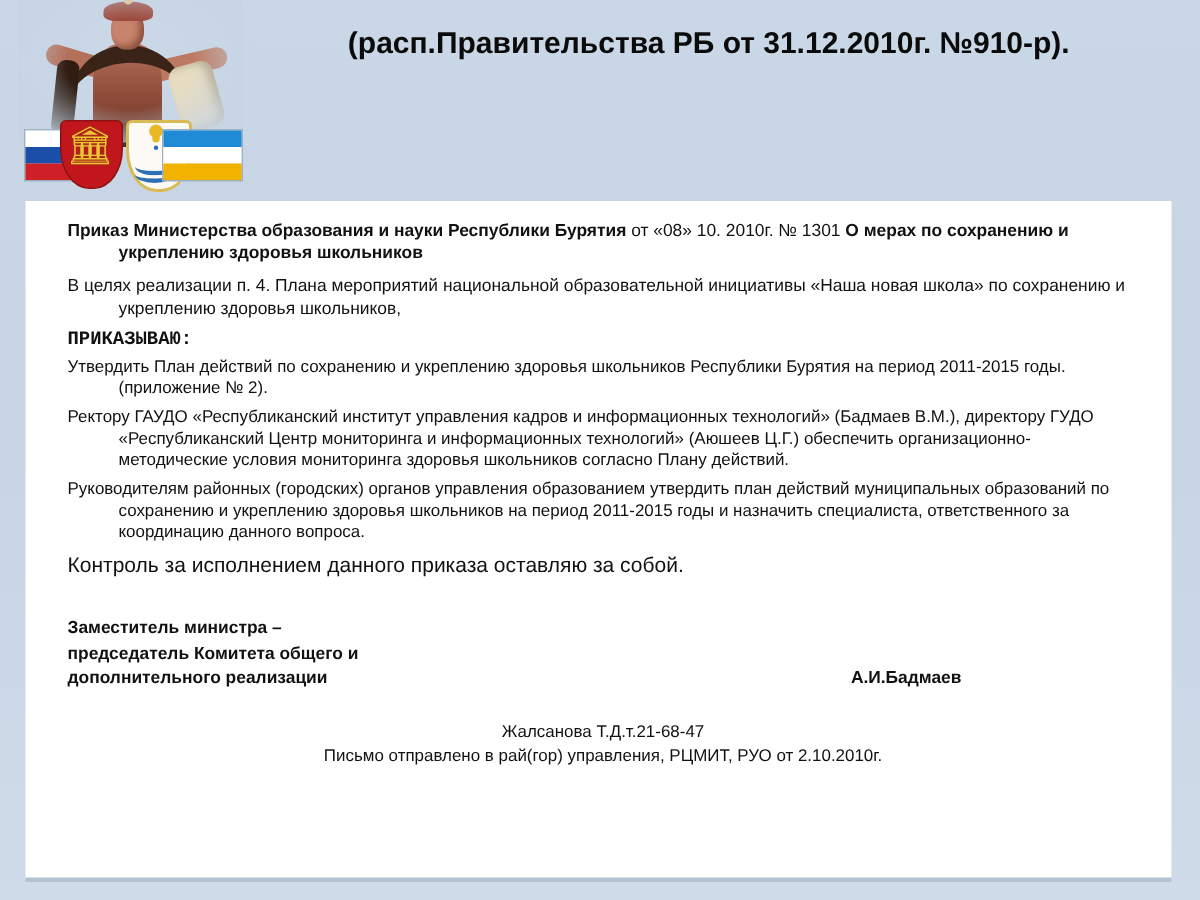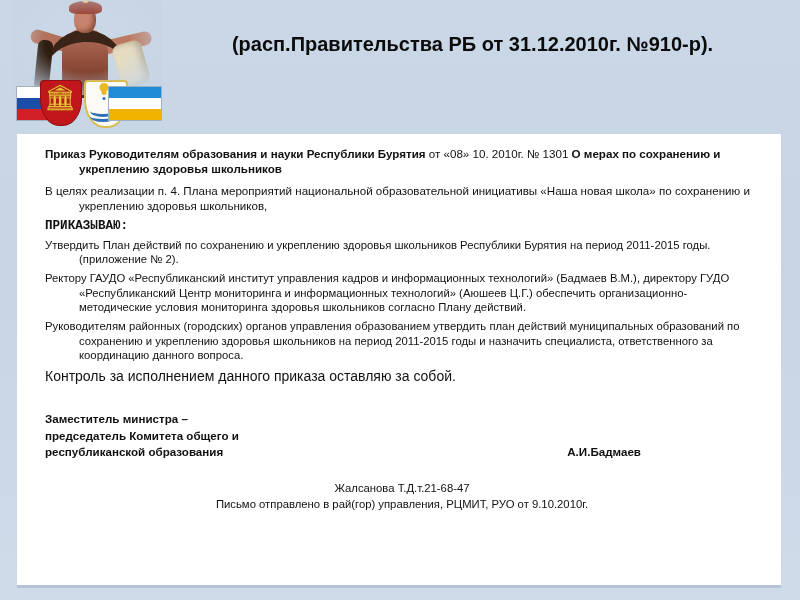--- a/index.html
+++ b/index.html
@@ -49,21 +49,21 @@
   }
   .title-sub1 {
     font-size: 21px;
     font-weight: bold;
     letter-spacing: -0.2px;
   }
   .title-line2 {
     font-size: 20px;
     font-weight: bold;
     line-height: 1.25;
-    margin-top: 20px;
+    margin-top: 5px;
     white-space: nowrap;
   }
 
   
   #emblem-art {
     position: absolute;
     left: 2px;
     top: 0px;
     width: 168px;
     height: 130px;
@@ -294,40 +294,40 @@
     </div>
 
     <div id="title-block">
       <div class="title-line2">(расп.Правительства РБ от 31.12.2010г. №910-р).</div>
     </div>
   </div>
 
   <div id="content-sheet">
 
     <p class="p-head">
-      <b>Приказ Руководителям образования и науки Республики Бурятия</b><span>  от «08» 10. 2010г.   № 1301 </span><b>О мерах по сохранению и укреплению здоровья школьников</b>
+      <b>Приказ Министерства образования и науки Республики Бурятия</b><span>  от «08» 10. 2010г.   № 1301 </span><b>О мерах по сохранению и укреплению здоровья школьников</b>
     </p>
 
     <p class="p-intro">В целях реализации п. 4. Плана мероприятий национальной образовательной инициативы «Наша новая школа» по сохранению и укреплению здоровья школьников,</p>
 
     <p class="p-order">ПРИКАЗЫВАЮ:</p>
 
     <p class="p-item">Утвердить План действий по сохранению и укреплению здоровья школьников Республики Бурятия на период 2011-2015 годы. (приложение № 2).</p>
     <p class="p-item">Ректору ГАУДО «Республиканский институт управления кадров и информационных технологий» (Бадмаев В.М.), директору ГУДО «Республиканский Центр мониторинга и информационных технологий» (Аюшеев Ц.Г.) обеспечить организационно-методические условия мониторинга здоровья школьников согласно Плану действий.</p>
     <p class="p-item">Руководителям районных (городских) органов управления образованием утвердить план действий муниципальных образований по сохранению и укреплению здоровья школьников на период 2011-2015 годы и назначить специалиста, ответственного за координацию данного вопроса.</p>
 
     <p class="p-control">Контроль за исполнением данного приказа оставляю за собой.</p>
 
     <div class="sign-block">
       <div>Заместитель министра –</div>
       <div>председатель Комитета общего и</div>
-      <div>республиканской образования</div>
+      <div>дополнительного реализации</div>
       <div class="sign-name">А.И.Бадмаев</div>
     </div>
 
     <div class="footer-block">
       <div>Жалсанова Т.Д.т.21-68-47</div>
-      <div>Письмо отправлено в рай(гор) управления, РЦМИТ, РУО от 9.10.2010г.</div>
+      <div>Письмо отправлено в рай(гор) управления, РЦМИТ, РУО от 2.10.2010г.</div>
     </div>
   </div>
 
   <div id="shadow-strip"></div>
 </div>
 
 </body></html>

